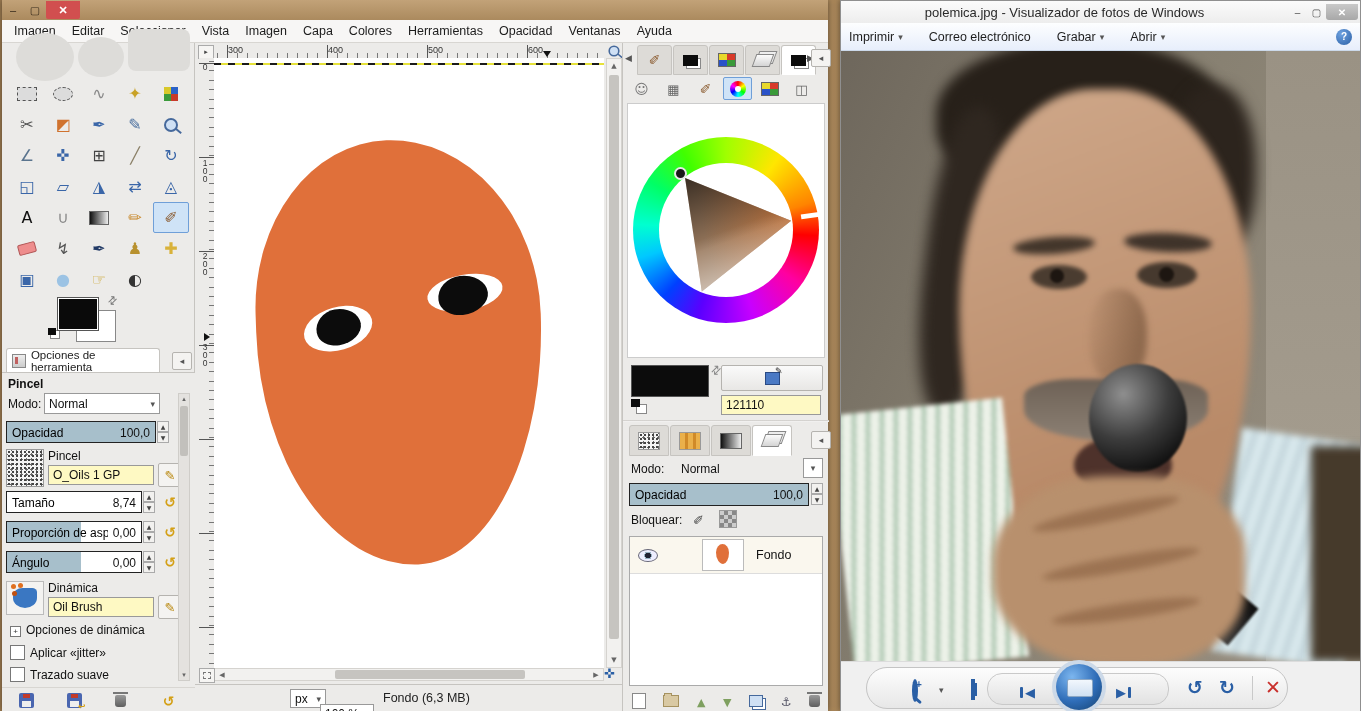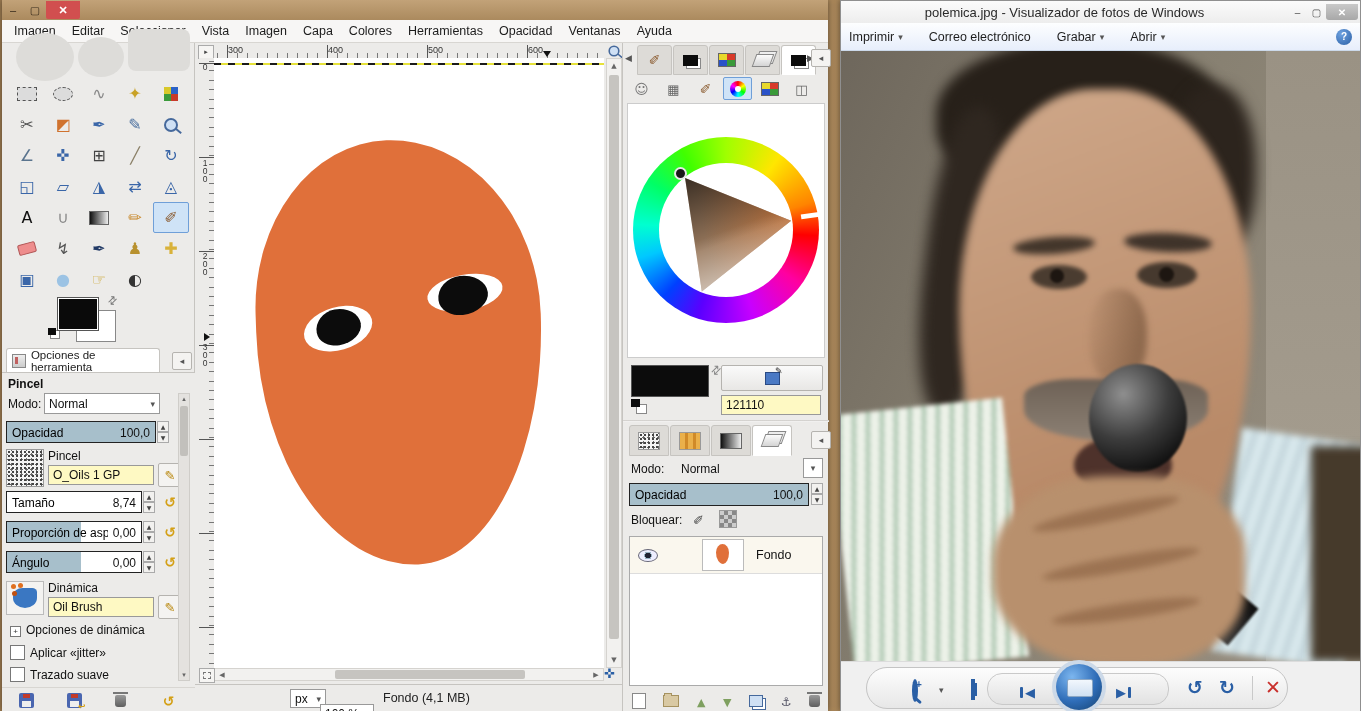--- a/index.html
+++ b/index.html
@@ -518,21 +518,21 @@
       <div class="abs qmask"></div>
       <span class="abs navcross g">✜</span>
 
       <div class="abs statusbar">
         <div class="abs selbox caret" style="left:95px;top:4px;width:36px;height:19px;">
           <span>px</span>
         </div>
         <div class="abs selbox caret" style="left:125px;top:4px;width:54px;height:19px;margin-top:15px;">
           <span>100 %</span>
         </div>
-        <span class="abs statustext" style="left:188px;top:6px;">Fondo (4,1 MB)</span>
+        <span class="abs statustext" style="left:188px;top:6px;">Fondo (6,3 MB)</span>
       </div>
     </div>
 
     <div class="abs" id="dock">
       <span class="abs g" style="left:2px;top:10px;font-size:9px;color:#555;">◀</span>
       <div class="dtabs">
         <div class="dtab">
             <span class="tb-brush"></span>
           </div>
         <div class="dtab">

